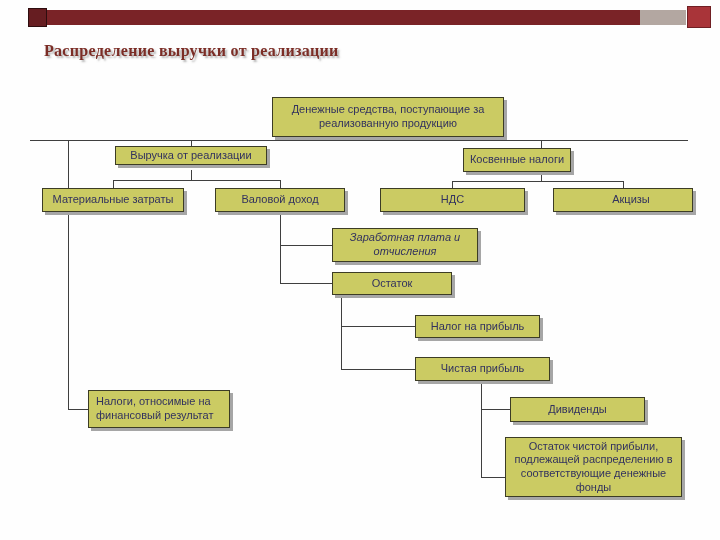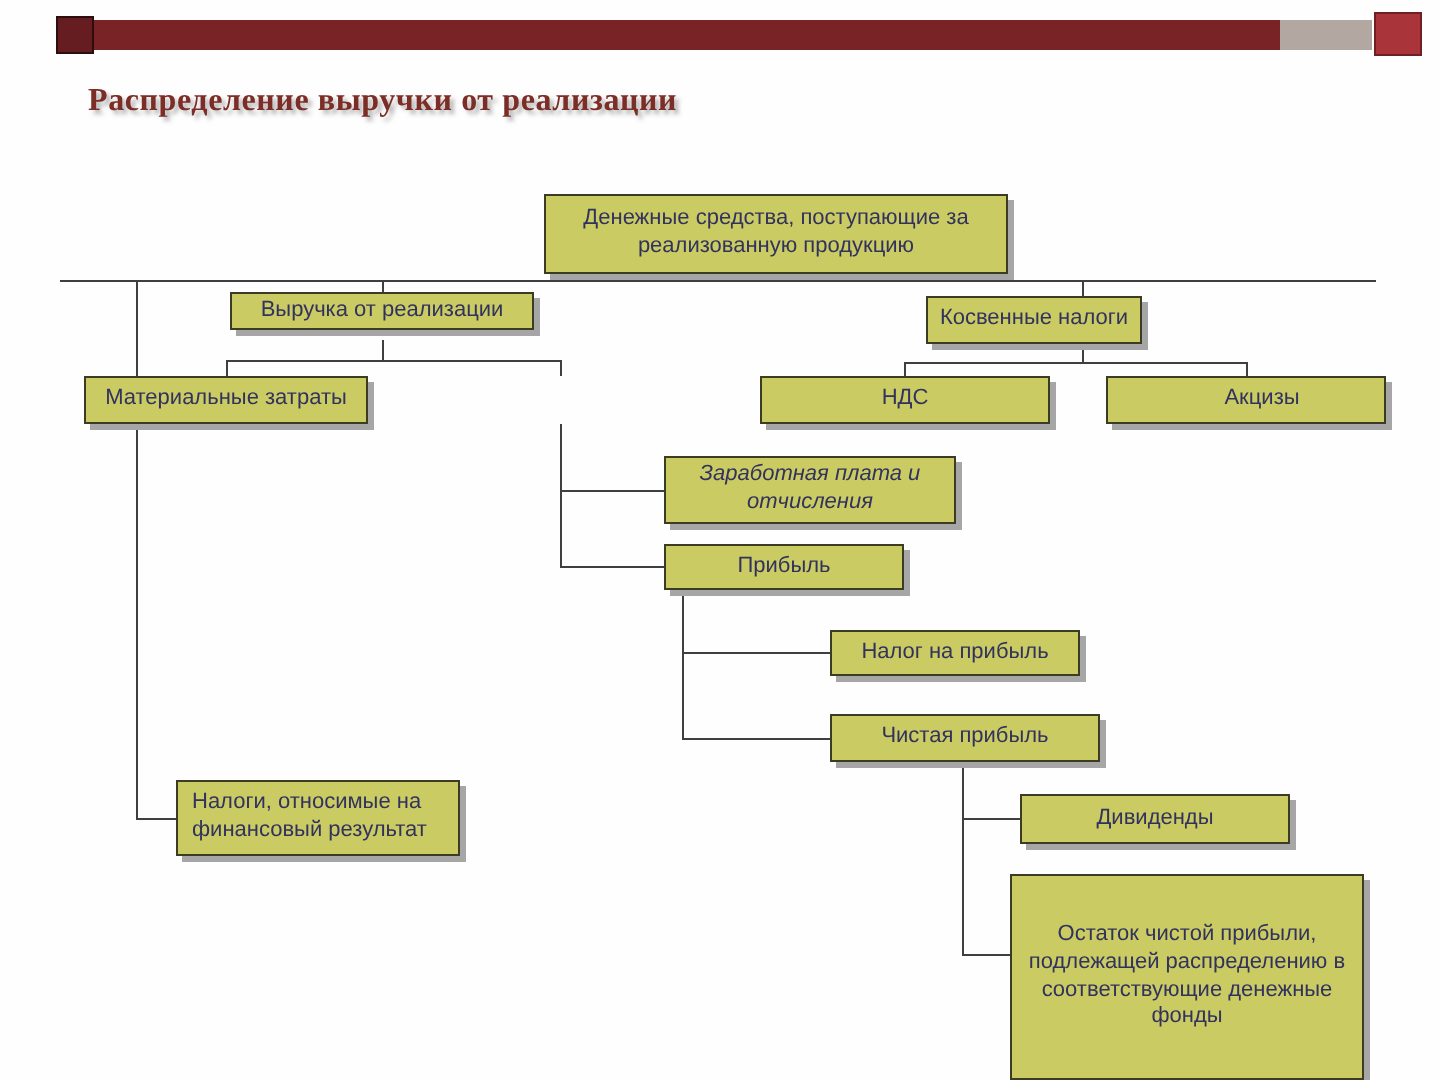--- a/index.html
+++ b/index.html
@@ -77,32 +77,33 @@
   <div class="line h" style="left:68px;top:409px;width:20px;"></div>
 
   <div class="node" style="left:272px;top:97px;width:232px;height:40px;">Денежные средства, поступающие за реализованную продукцию</div>
 
   <div class="node" style="left:115px;top:146px;width:152px;height:19px;">Выручка от реализации</div>
 
   <div class="node" style="left:463px;top:148px;width:108px;height:24px;">Косвенные налоги</div>
 
   <div class="node" style="left:42px;top:188px;width:142px;height:24px;">Материальные затраты</div>
 
+  <div class="node" style="left:215px;top:188px;width:130px;height:24px;">Валовой доход</div>
 
   <div class="node" style="left:380px;top:188px;width:145px;height:24px;">НДС</div>
 
   <div class="node" style="left:553px;top:188px;width:140px;height:24px;padding-left:21px;">Акцизы</div>
 
   <div class="node" style="left:332px;top:228px;width:146px;height:34px;font-style:italic;">Заработная плата и отчисления</div>
 
-  <div class="node" style="left:332px;top:272px;width:120px;height:23px;">Прибыль</div>
+  <div class="node" style="left:332px;top:272px;width:120px;height:23px;">Остаток</div>
 
   <div class="node" style="left:415px;top:315px;width:125px;height:23px;">Налог на прибыль</div>
 
   <div class="node" style="left:415px;top:357px;width:135px;height:24px;">Чистая прибыль</div>
 
   <div class="node left-align" style="left:88px;top:390px;width:142px;height:38px;">Налоги, относимые на финансовый результат</div>
 
   <div class="node" style="left:510px;top:397px;width:135px;height:25px;">Дивиденды</div>
 
-  <div class="node" style="left:505px;top:437px;width:177px;height:103px;">Остаток чистой прибыли, подлежащей распределению в соответствующие денежные фонды</div>
+  <div class="node" style="left:505px;top:437px;width:177px;height:60px;">Остаток чистой прибыли, подлежащей распределению в соответствующие денежные фонды</div>
 
 </div>
 
 </body></html>

